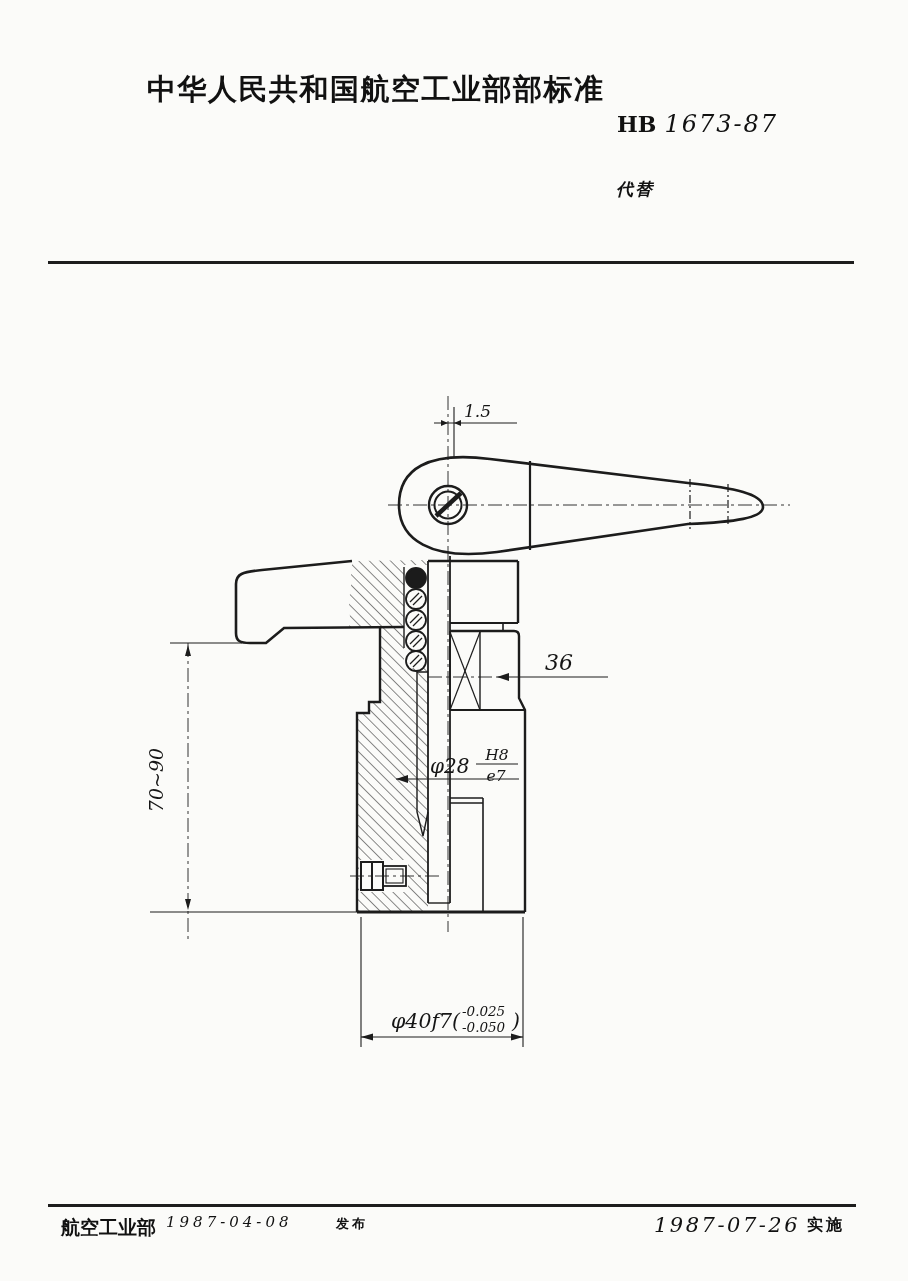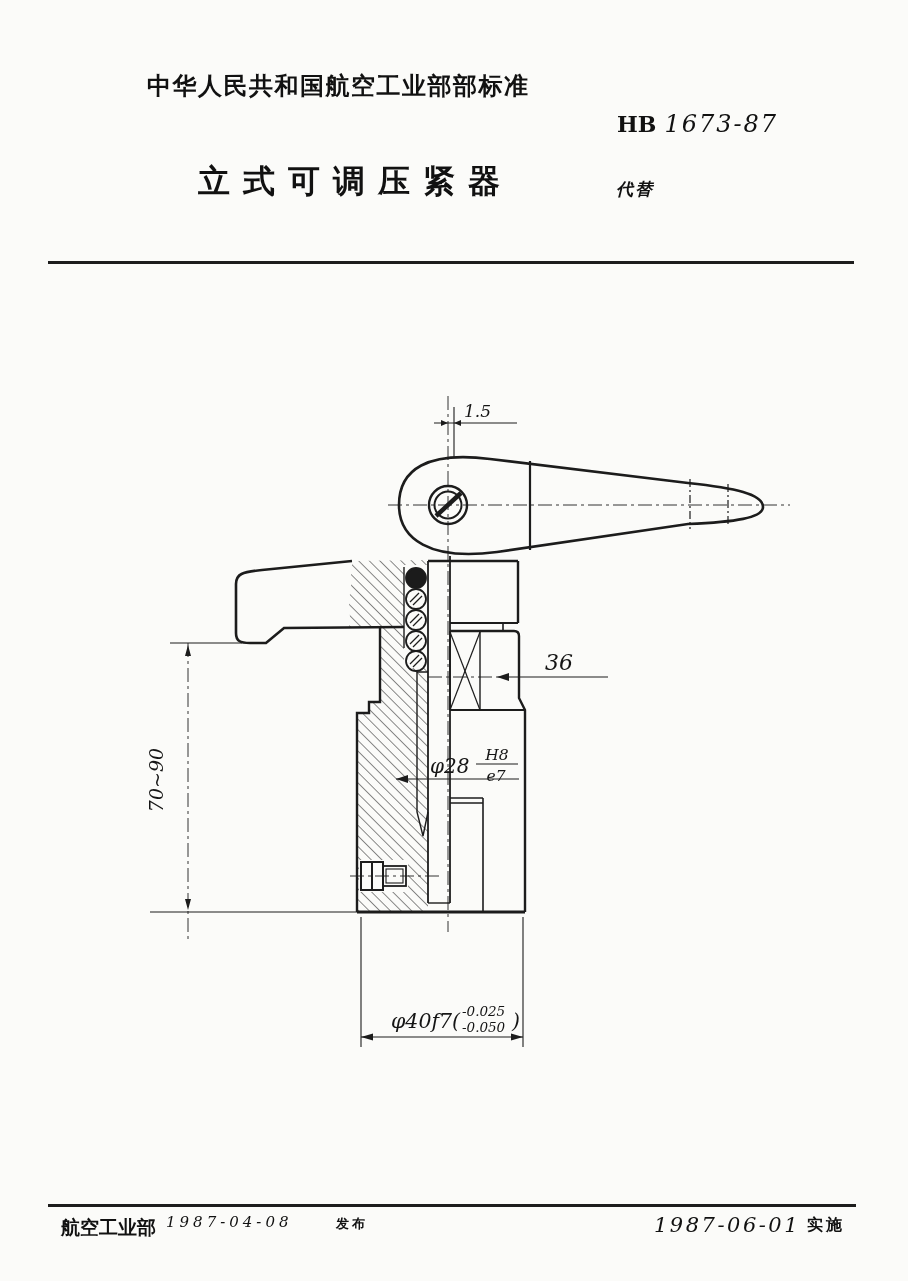--- a/index.html
+++ b/index.html
@@ -8,21 +8,21 @@
     width:908px;height:1281px;
     background:#fbfbf9;
     margin:0 auto;
     font-family:"Liberation Sans",sans-serif;
     color:#111;
     overflow:hidden;
   }
   .abs{position:absolute;}
   .org-line{
     left:147px;top:70px;
-    font-size:24px;font-weight:bold;
+    font-size:29px;font-weight:bold;
     letter-spacing:1.5px;
     font-family:"DejaVu Sans","Liberation Sans",sans-serif;
   }
   .hb-line{
     left:617px;top:110px;
     font-family:"DejaVu Serif","Liberation Serif",serif;
     font-size:22px;font-weight:bold;
     white-space:nowrap;
   }
   .hb-line .hb-no{
@@ -70,21 +70,20 @@
 <body>
 
 <div id="page">
 
   <div class="abs org-line">中华人民共和国航空工业部部标准</div>
 
   <div class="abs hb-line">
     <span>HB</span><span class="hb-no">1673-87</span>
   </div>
 
-  <div class="abs doc-title">立式可调压紧器</div>
 
   <div class="abs supersedes">代替</div>
 
   <div class="abs rule-top"></div>
 
   <svg class="abs" style="left:0;top:0" width="908" height="1281" viewBox="0 0 908 1281">
     <defs>
       <pattern id="hatch" patternUnits="userSpaceOnUse" width="7.5" height="7.5" patternTransform="rotate(45)">
         <line x1="0" y1="0" x2="7.5" y2="0" stroke="#2a2a2a" stroke-width="1.1"></line>
       </pattern>
@@ -216,17 +215,17 @@
     <text x="462" y="1032" font-size="13.5">-0.050</text>
     <text x="512" y="1028" font-size="20.5">)</text>
   </svg>
 
   <div class="abs rule-bottom"></div>
 
   <div class="abs footer">
     <span class="f-org">航空工业部</span>
     <span class="f-issue-date">1987-04-08</span>
     <span class="f-issue-label">发布</span>
-    <span class="f-impl-date">1987-06-01</span>
+    <span class="f-impl-date">1987-07-26</span>
     <span class="f-impl-label">实施</span>
   </div>
 
 </div>
 
 </body></html>

